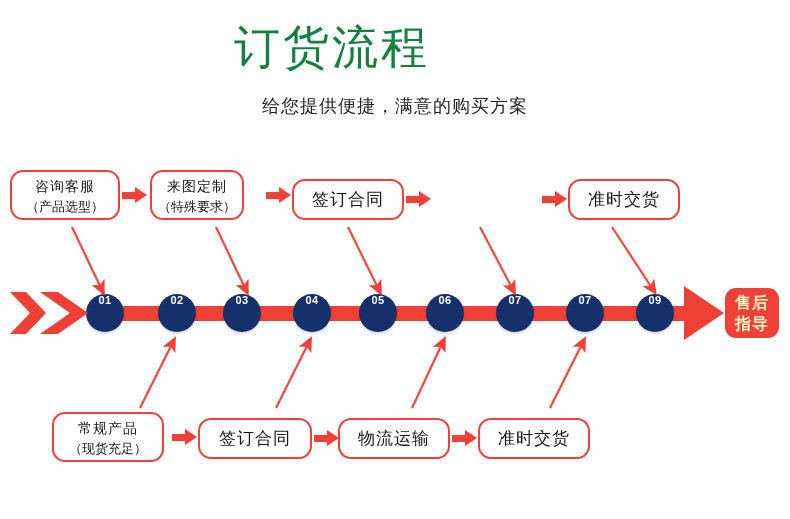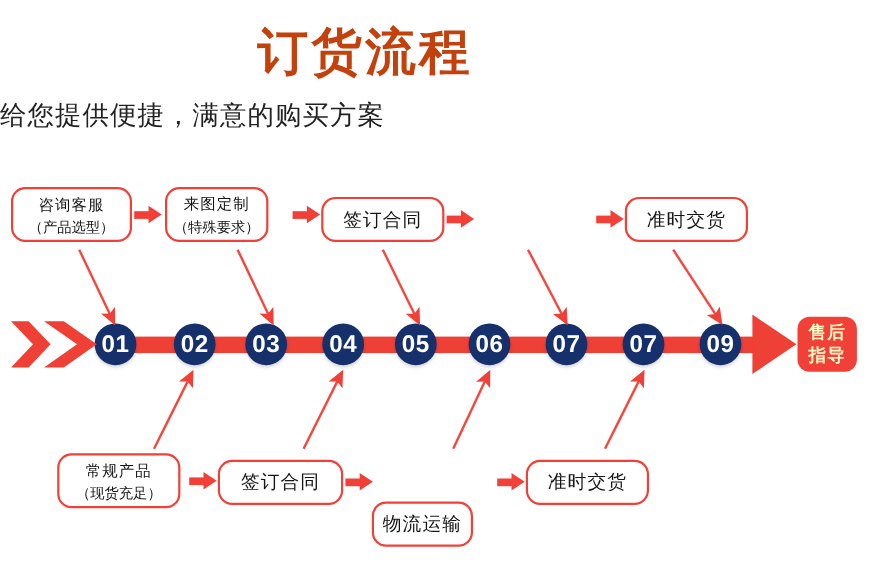--- a/index.html
+++ b/index.html
@@ -21,30 +21,31 @@
 
   
   #title {
     position: absolute;
     left: 0;
     top: 18px;
     width: 664px;
     text-align: center;
     font-size: 46px;
     line-height: 58px;
-    font-weight: 700;
+    font-weight: 400;
     letter-spacing: 3px;
-    color: #c2410c;
+    color: #15803d;
   }
   #subtitle {
     position: absolute;
     left: 0;
     top: 90px;
     width: 790px;
-    font-size: 24px;
+    text-align: center;
+    font-size: 18px;
     line-height: 32px;
     font-weight: 400;
     letter-spacing: 1px;
     color: #222222;
   }
 
   
   .pbox {
     position: absolute;
     box-sizing: border-box;
@@ -115,24 +116,23 @@
     height: 15px;
     background: #ef4035;
   }
   .node {
     position: absolute;
     width: 38px;
     height: 38px;
     border-radius: 50%;
     background: #16306b;
     color: #ffffff;
-    font-size: 22px;
+    font-size: 11px;
     font-weight: bold;
     display: flex;
-    align-items: center;
     justify-content: center;
     letter-spacing: 0.5px;
     top: 24px;
     box-shadow: 0 2px 3px rgba(0,0,0,0.16);
   }
   #badge {
     position: absolute;
     left: 725px;
     top: 18px;
     width: 54px;
@@ -219,21 +219,21 @@
 
   <div class="pbox single" style="left:198px; top:418px; width:114px; height:41px;">
     <div class="main">签订合同</div>
   </div>
 
   <div class="connector" style="left:314px; top:430px;">
     <div class="shaft"></div>
     <div class="head"></div>
   </div>
 
-  <div class="pbox single" style="left:338px; top:418px; width:92px; height:41px;margin-top:38px;">
+  <div class="pbox single" style="left:338px; top:418px; width:112px; height:41px;">
     <div class="main">物流运输</div>
   </div>
 
   <div class="connector" style="left:452px; top:430px;">
     <div class="shaft"></div>
     <div class="head"></div>
   </div>
 
   <div class="pbox single" style="left:478px; top:418px; width:112px; height:41px;">
     <div class="main">准时交货</div>

